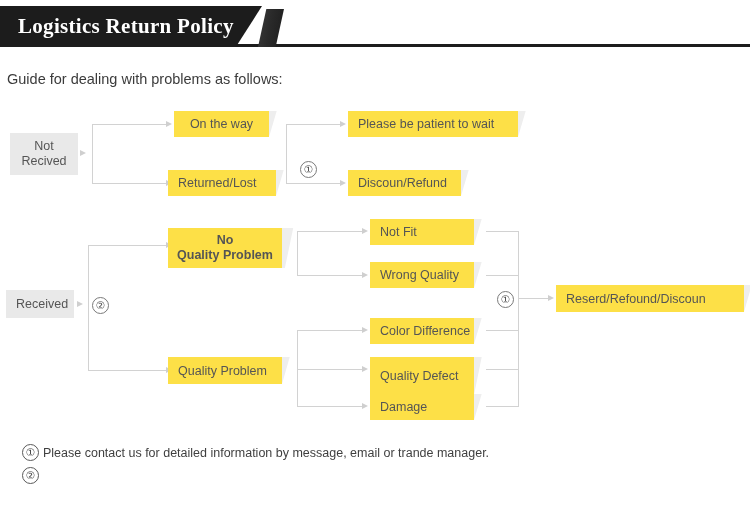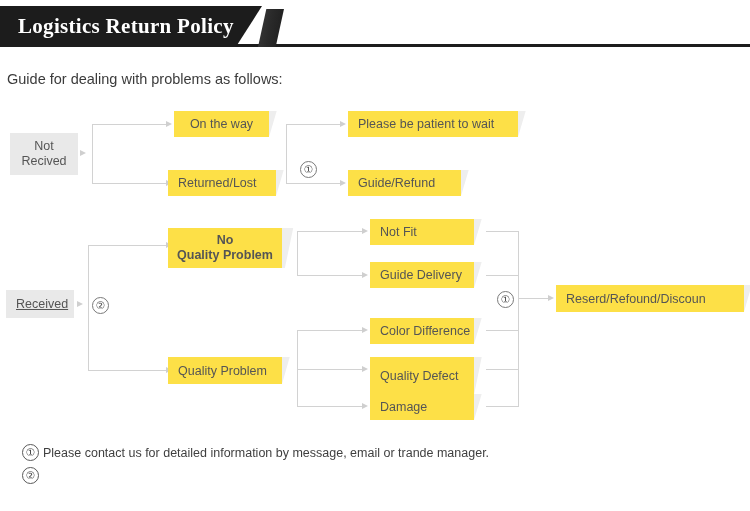--- a/index.html
+++ b/index.html
@@ -211,24 +211,24 @@
 <div class="arrow" style="left:340px; top:121px;"></div>
 <div class="arrow" style="left:340px; top:180px;"></div>
 
 <div class="circ" style="left:300px; top:161px;">①</div>
 
 <div class="fbox pad tail" style="left:348px; top:111px; width:170px; height:26px;">
   <span class="label">Please be patient to wait</span>
 </div>
 
 <div class="fbox pad tail" style="left:348px; top:170px; width:113px; height:26px;">
-  <span class="label">Guide/Refund</span>
-</div>
-
-<div class="fbox plain pad" style="left:6px; top:290px; width:68px; height:28px;text-decoration:underline;">
+  <span class="label">Discoun/Refund</span>
+</div>
+
+<div class="fbox plain pad" style="left:6px; top:290px; width:68px; height:28px;">
   <span class="label">Received</span>
 </div>
 
 <div class="arrow" style="left:77px; top:301px;"></div>
 
 <div class="ln-v" style="left:88px; top:245px; height:126px;"></div>
 <div class="ln-h" style="left:88px; top:245px; width:80px;"></div>
 <div class="ln-h" style="left:88px; top:370px; width:80px;"></div>
 <div class="arrow" style="left:166px; top:242px;"></div>
 <div class="arrow" style="left:166px; top:367px;"></div>
@@ -250,21 +250,21 @@
 <div class="ln-h" style="left:297px; top:231px; width:67px;"></div>
 <div class="ln-h" style="left:297px; top:275px; width:67px;"></div>
 <div class="arrow" style="left:362px; top:228px;"></div>
 <div class="arrow" style="left:362px; top:272px;"></div>
 
 <div class="fbox pad tail" style="left:370px; top:219px; width:104px; height:26px;">
   <span class="label">Not Fit</span>
 </div>
 
 <div class="fbox pad tail" style="left:370px; top:262px; width:104px; height:26px;">
-  <span class="label">Guide Delivery</span>
+  <span class="label">Wrong Quality</span>
 </div>
 
 <div class="ln-v" style="left:297px; top:330px; height:76px;"></div>
 <div class="ln-h" style="left:297px; top:330px; width:67px;"></div>
 <div class="ln-h" style="left:297px; top:369px; width:67px;"></div>
 <div class="ln-h" style="left:297px; top:406px; width:67px;"></div>
 <div class="arrow" style="left:362px; top:327px;"></div>
 <div class="arrow" style="left:362px; top:366px;"></div>
 <div class="arrow" style="left:362px; top:403px;"></div>
 

